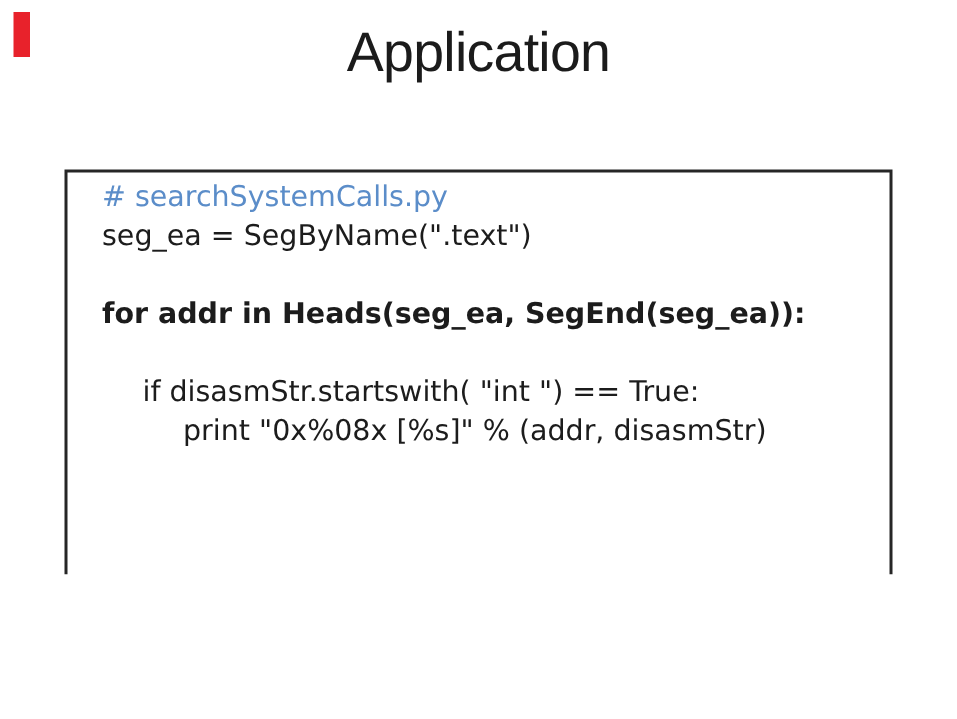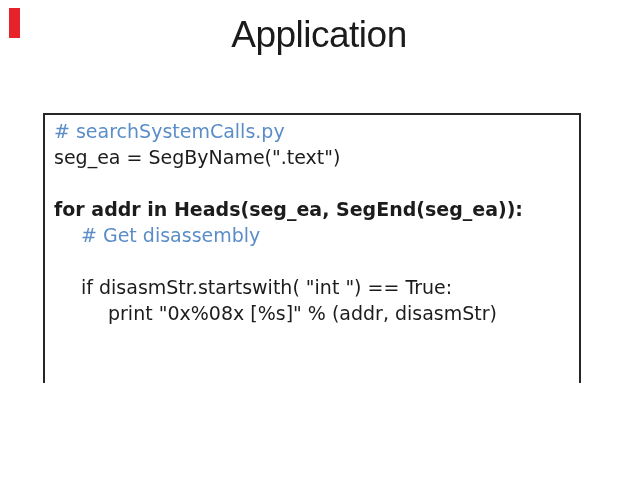--- a/index.html
+++ b/index.html
@@ -60,23 +60,22 @@
 <body>
 
 <div class="slide">
   <div class="accent accent-top" style="background: rgb(232, 34, 43);"></div>
   <div class="accent accent-bottom" style="background: rgb(232, 34, 43);"></div>
 
   <h1 class="title" style="color: rgb(27, 27, 27);">
     <span>Application</span>
   </h1>
 
-  <div class="codebox" id="codebox" style="border-color: rgb(38, 38, 38);">
+  <div class="codebox" id="codebox" style="border-color: rgb(38, 38, 38); padding-left: 14px;">
       <div class="code-line" style="padding-left: 9px; color: rgb(91, 141, 201);"># searchSystemCalls.py</div>
       <div class="code-line" style="padding-left: 9px; color: rgb(28, 28, 28);">seg_ea = SegByName(".text")</div>
       <div class="code-line" style="padding-left: 9px; color: rgb(28, 28, 28);">&nbsp;</div>
       <div class="code-line" style="padding-left: 9px; color: rgb(28, 28, 28); font-weight: bold;">for addr in Heads(seg_ea, SegEnd(seg_ea)):</div>
-      <div class="code-line" style="padding-left: 36px; color: rgb(91, 141, 201);"># Get disassembly</div>
       <div class="code-line" style="padding-left: 9px; color: rgb(28, 28, 28);">&nbsp;</div>
       <div class="code-line" style="padding-left: 36px; color: rgb(28, 28, 28);">if disasmStr.startswith( "int ") == True:</div>
       <div class="code-line" style="padding-left: 63px; color: rgb(28, 28, 28);">print "0x%08x [%s]" % (addr, disasmStr)</div>
     </div>
 </div>
 
 </body></html>

